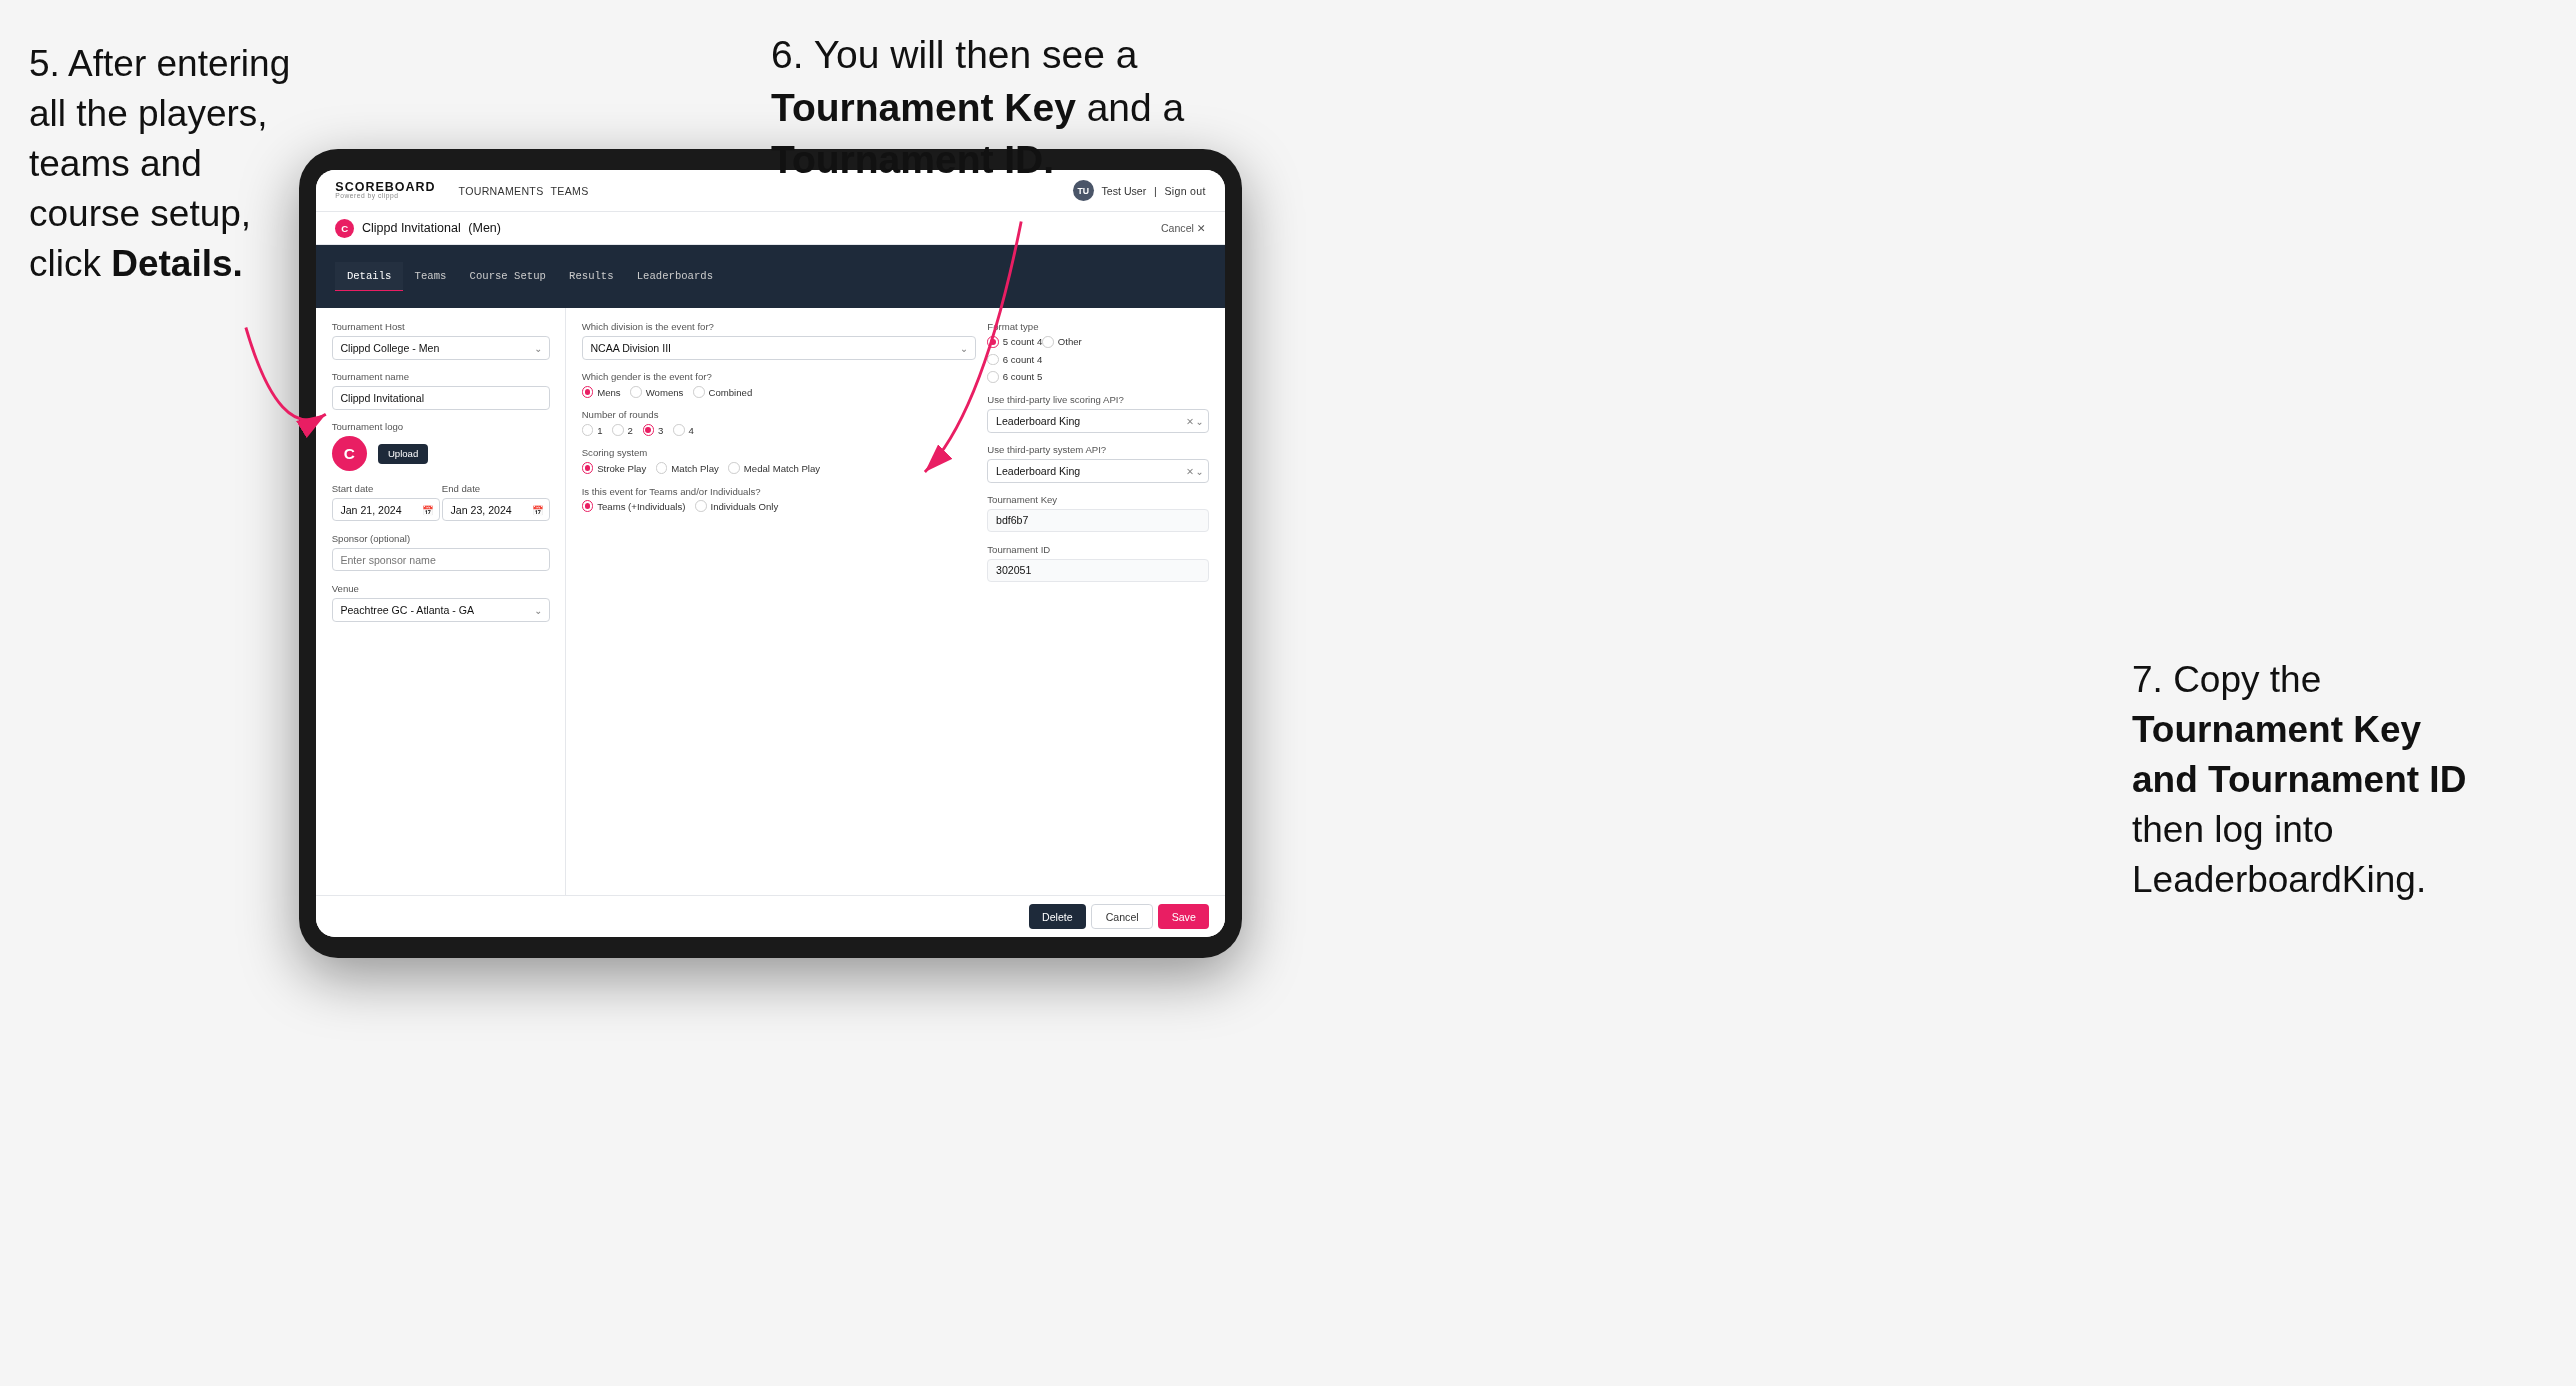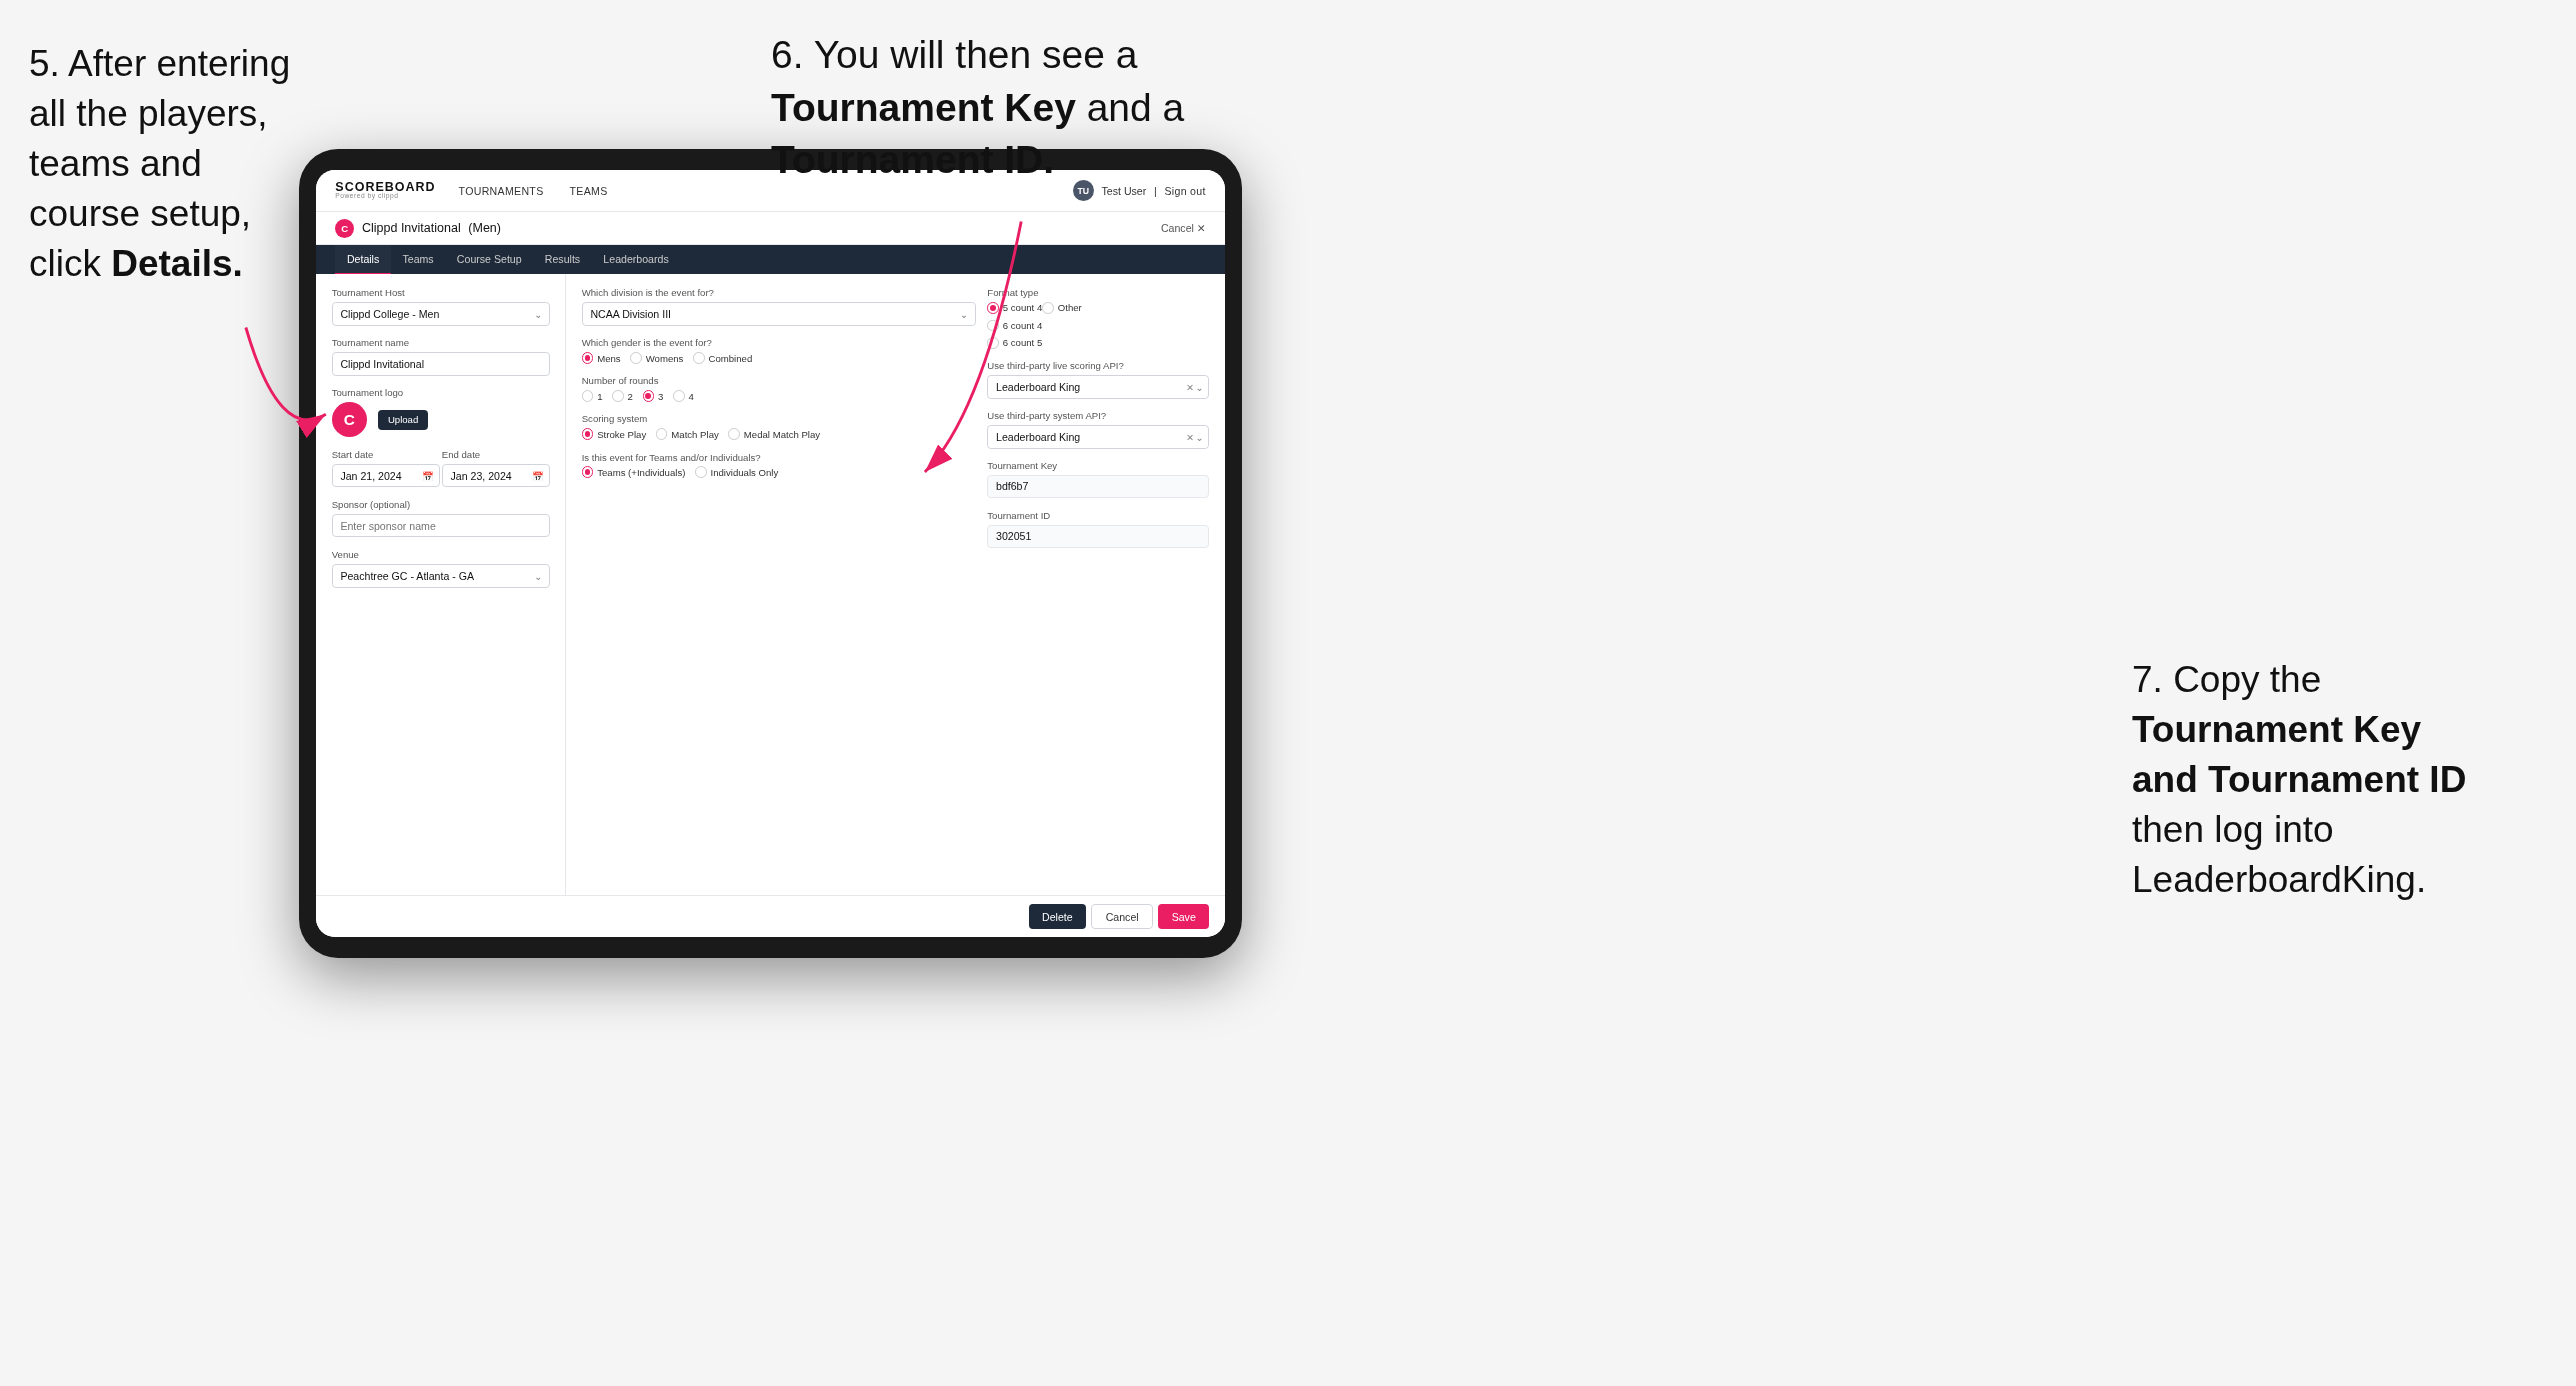--- a/index.html
+++ b/index.html
@@ -91,21 +91,21 @@
       letter-spacing: 1px;
       color: #111;
     }
     .app-logo-sub {
       font-size: 6.7px;
       color: #888;
       letter-spacing: 0.5px;
     }
     .nav-links {
       display: flex;
-      gap: 26px;
+      gap: 7px;
       flex: 1;
     }
     .nav-link {
       font-size: 10.6px;
       color: #333;
       text-decoration: none;
       font-weight: 500;
       letter-spacing: 0.3px;
     }
     .header-right {
@@ -160,21 +160,22 @@
     .cancel-btn {
       font-size: 10.6px;
       color: #555;
       cursor: pointer;
     }
 
     
     .tab-bar {
       background: #1e2a3a;
       display: flex;
-      padding: 0 19px;
+      padding: 17px 19px;
+      font-family: Liberation Mono, monospace;
     }
     .tab-item {
       font-size: 10.6px;
       color: #ccc;
       padding: 7.7px 11.6px;
       cursor: pointer;
       border-bottom: 1.9px solid transparent;
     }
     .tab-item.active {
       color: #fff;

